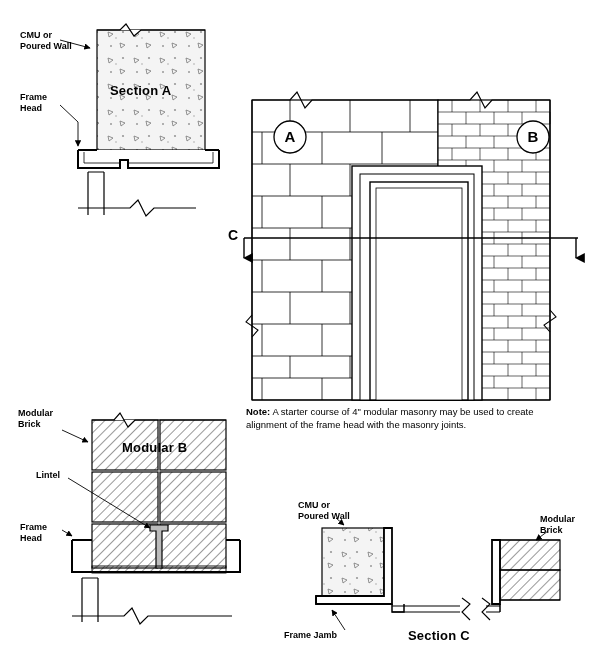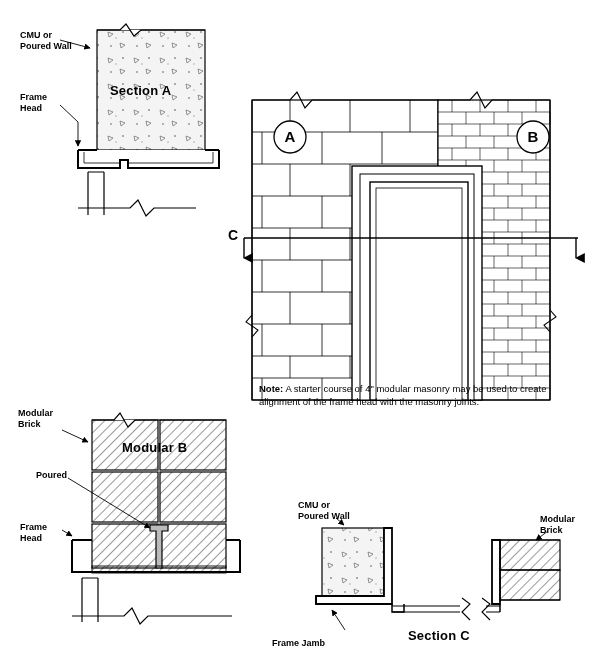--- a/index.html
+++ b/index.html
@@ -329,29 +329,29 @@
   <div class="lbl" style="left:20px;top:30px;">CMU or
 Poured Wall</div>
   <div class="lbl" style="left:20px;top:92px;">Frame
 Head</div>
   <div class="sect-title" style="left:110px;top:83px;">Section A</div>
 
   <div class="circ-lbl" style="left:275px;top:128px;">A</div>
   <div class="circ-lbl" style="left:518px;top:128px;">B</div>
   <div class="cmark" style="left:228px;top:227px;">C</div>
 
-  <div class="note" style="left:246px;top:383px;margin-left:13px;"><b>Note:</b><span> A starter course of 4" modular masonry may be used to create alignment of the frame head with the masonry joints.</span></div>
+  <div class="note" style="left:246px;top:406px;"><b>Note:</b><span> A starter course of 4" modular masonry may be used to create alignment of the frame head with the masonry joints.</span></div>
 
   <div class="lbl" style="left:18px;top:408px;">Modular
 Brick</div>
-  <div class="lbl" style="left:36px;top:470px;">Poured</div>
+  <div class="lbl" style="left:36px;top:470px;">Lintel</div>
   <div class="lbl" style="left:20px;top:522px;">Frame
 Head</div>
   <div class="sect-title" style="left:122px;top:440px;">Modular B</div>
 
   <div class="lbl" style="left:298px;top:500px;">CMU or
 Poured Wall</div>
   <div class="lbl" style="left:540px;top:514px;">Modular
 Brick</div>
-  <div class="lbl" style="left:272px;top:630px;margin-top:8px;">Frame Jamb</div>
+  <div class="lbl" style="left:284px;top:630px;">Frame Jamb</div>
   <div class="sect-title" style="left:408px;top:628px;">Section C</div>
 
 </div>
 
 </body></html>

